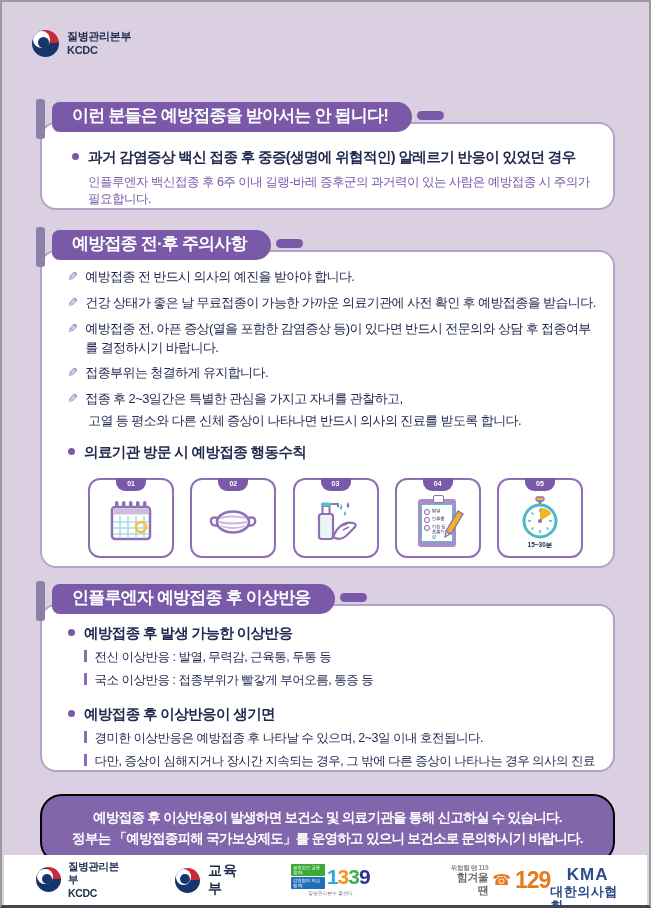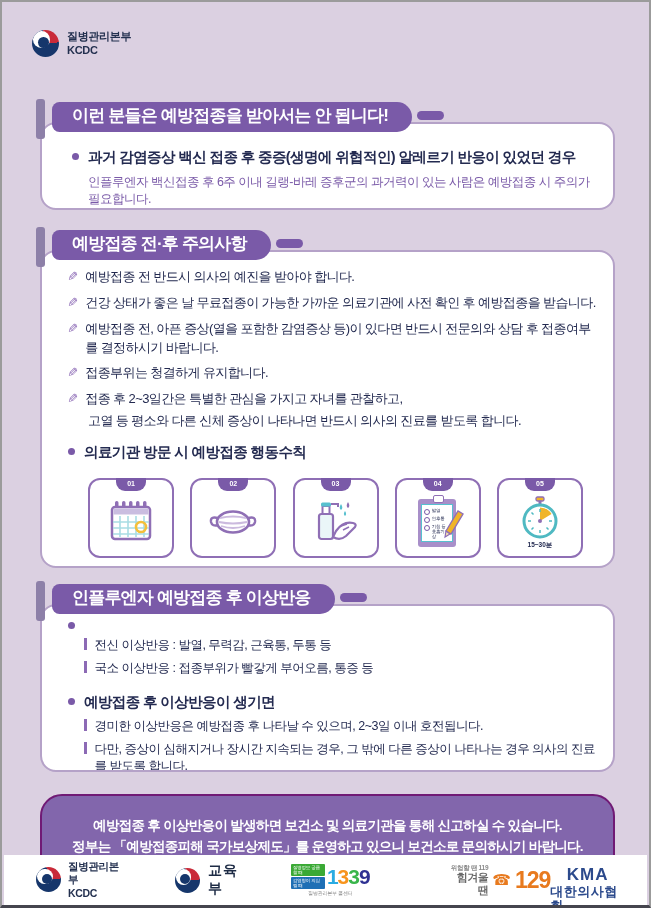--- a/index.html
+++ b/index.html
@@ -72,23 +72,23 @@
   .chk-row{display:flex;align-items:flex-start;margin-bottom:1px;}
   .chk-c{width:4px;height:4px;border:1px solid #7a5aa8;border-radius:50%;flex:0 0 auto;
     margin:1px 2px 0 0;}
   .chk-t{font-size:4.5px;color:#232a50;line-height:1.15;white-space:pre-line;letter-spacing:-0.2px;}
   .clipclip{position:absolute;left:21px;top:0;width:9px;height:6px;background:#fff;
     border:1.5px solid #8f6fb5;border-radius:2px;}
   .pencil-svg{position:absolute;right:0;top:10px;}
   .sw-label{font-size:6.5px;font-weight:bold;color:#232a50;text-align:center;margin-top:1px;}
   .sw-wrap{display:flex;flex-direction:column;align-items:center;margin-top:10px;}
   
-  .notice{margin-top:22px;background:#8266ac;border:2px solid #701a75;border-radius:22px;
+  .notice{margin-top:22px;background:#8266ac;border:2px solid #000000;border-radius:22px;
     color:#fff;font-weight:bold;font-size:13.5px;letter-spacing:-0.7px;text-align:center;
-    padding:20px 10px;line-height:1.55;}
+    padding:12px 10px;line-height:1.55;}
   
   .footer{position:absolute;left:2px;right:2px;bottom:0;height:50px;background:#fff;
     display:flex;align-items:center;}
   .f-logo{display:flex;align-items:center;}
   .f-kcdc{margin-left:32px;gap:7px;}
   .f-text2{font-size:10.5px;font-weight:bold;color:#23304f;line-height:1.3;letter-spacing:-0.3px;}
   .f-moe{margin-left:53px;gap:8px;}
   .moe-name{font-size:14px;font-weight:bold;color:#1d2b45;letter-spacing:1px;}
   .c1339{margin-left:44px;flex-direction:column;align-items:center;}
   .c1339-top{display:flex;align-items:center;gap:2px;}
@@ -292,20 +292,21 @@
       <div class="banner-row">
         <div class="accent-bar"></div>
         <div class="banner">
           <span>인플루엔자 예방접종 후 이상반응</span>
         </div>
       </div>
       <div class="sec-box sec3-box">
         <div>
           <div class="dot-heading">
             <span class="dot"></span>
+            <span>예방접종 후 발생 가능한 이상반응</span>
           </div>
           <div class="bar-item">
             <span class="vbar"></span>
             <span>전신 이상반응 : 발열, 무력감, 근육통, 두통 등</span>
           </div>
           <div class="bar-item">
             <span class="vbar"></span>
             <span>국소 이상반응 : 접종부위가 빨갛게 부어오름, 통증 등</span>
           </div>
         </div>

